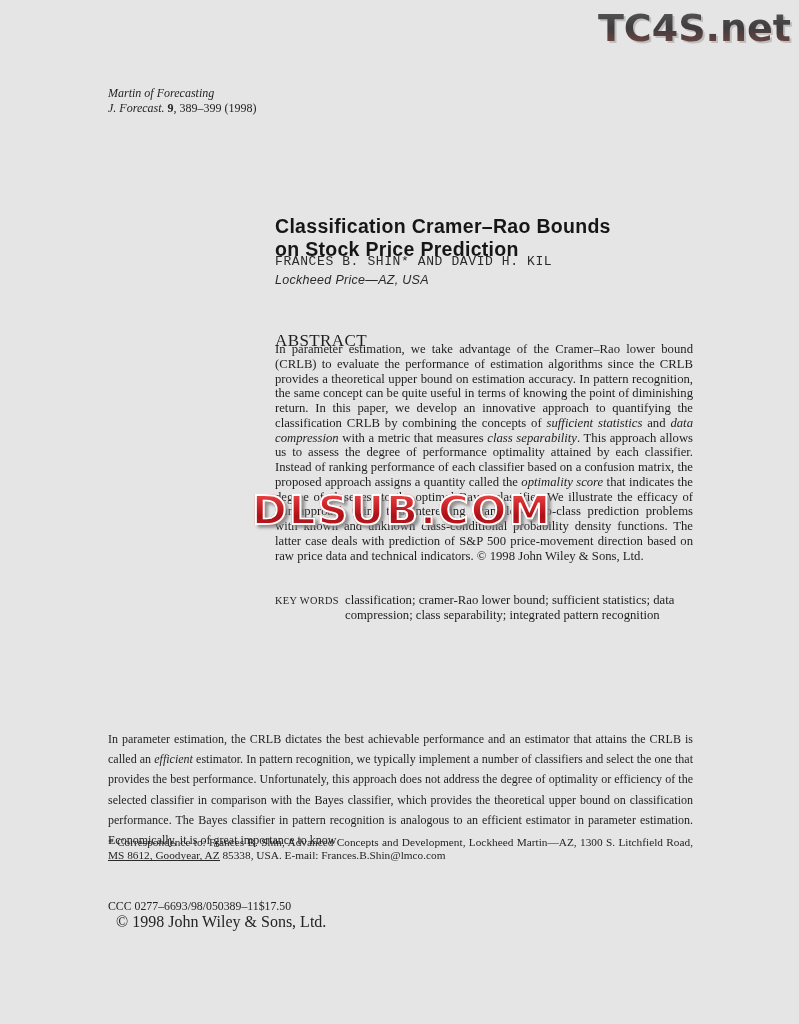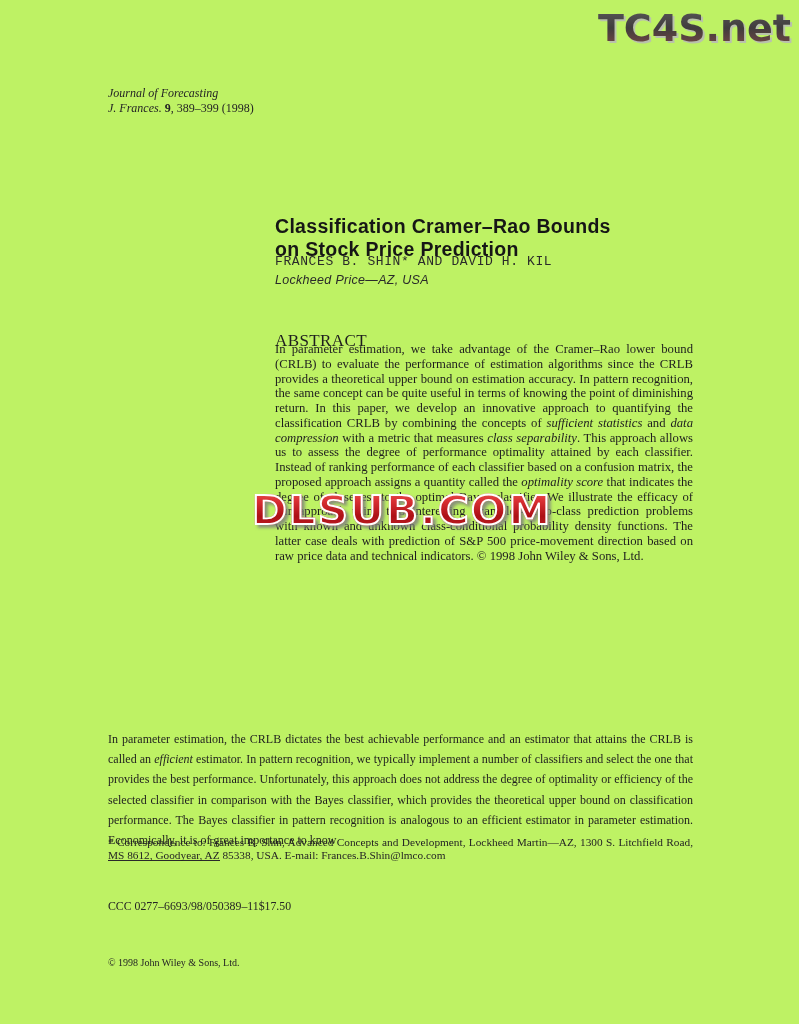--- a/index.html
+++ b/index.html
@@ -1,21 +1,21 @@
 <!DOCTYPE html>
 <html><head>
 <meta charset="utf-8">
 <style>
   * { margin: 0; padding: 0; box-sizing: border-box; }
   html, body { background: #ffffff; }
   .page {
     position: relative;
     width: 799px;
     height: 1024px;
-    background: #bef264;
+    background: #e5e5e5;
     overflow: hidden;
     font-family: "Liberation Serif", "DejaVu Serif", serif;
     color: #1e1e1e;
   }
   
   .wm-top {
     position: absolute;
     top: 6px;
     right: 8px;
     font-family: "DejaVu Sans", "Liberation Sans", sans-serif;
@@ -152,25 +152,24 @@
   }
   .ccc {
     position: absolute;
     left: 108px;
     top: 899px;
     font-size: 11.8px;
     color: #242424;
   }
   .copyright {
     position: absolute;
-    left: 108px;
+    left: 116px;
     top: 913px;
-    font-size: 10px;
-    color: #242424;
-    margin-top: 44px;
+    font-size: 16px;
+    color: #242424;
   }
   
   .stamp {
     position: absolute;
     left: 252px;
     top: 486px;
     font-family: "DejaVu Sans", "Liberation Sans", sans-serif;
     font-weight: bold;
     font-size: 42px;
     letter-spacing: 2px;
@@ -197,32 +196,36 @@
   }
 </style>
 </head>
 <body>
 
 <div class="page">
 
   <div class="wm-top">TC4S.net</div>
 
   <div class="journal">
-    <div class="l1">Journal of Forecasting</div>
-    <div class="l2"><i>J. Frances. </i><b>9</b>, 389–399 (1998)</div>
+    <div class="l1">Martin of Forecasting</div>
+    <div class="l2"><i>J. Forecast. </i><b>9</b>, 389–399 (1998)</div>
   </div>
 
   <h1 class="title">Classification Cramer–Rao Bounds<br>on Stock Price Prediction</h1>
 
   <div class="authors">FRANCES B. SHIN* AND DAVID H. KIL</div>
   <div class="affiliation">Lockheed Price—AZ, USA</div>
 
   <div class="abstract-label">ABSTRACT</div>
   <div class="abstract">In parameter estimation, we take advantage of the Cramer–Rao lower bound (CRLB) to evaluate the performance of estimation algorithms since the CRLB provides a theoretical upper bound on estimation accuracy. In pattern recognition, the same concept can be quite useful in terms of knowing the point of diminishing return. In this paper, we develop an innovative approach to quantifying the classification CRLB by combining the concepts of <i>sufficient statistics</i> and <i>data compression</i> with a metric that measures <i>class separability</i>. This approach allows us to assess the degree of performance optimality attained by each classifier. Instead of ranking performance of each classifier based on a confusion matrix, the proposed approach assigns a quantity called the <i>optimality score</i> that indicates the degree of closeness to the optimal Bayes classifier. We illustrate the efficacy of our approach using two interesting examples—two-class prediction problems with known and unknown class-conditional probability density functions. The latter case deals with prediction of S&amp;P 500 price-movement direction based on raw price data and technical indicators. © 1998 John Wiley &amp; Sons, Ltd.</div>
 
+  <div class="keywords">
+    <div class="kw-label">KEY WORDS</div>
+    <div class="kw-text">classification; cramer-Rao lower bound; sufficient statistics; data compression; class separability; integrated pattern recognition</div>
+  </div>
 
   <div class="intro-para">In parameter estimation, the CRLB dictates the best achievable performance and an estimator that attains the CRLB is called an <i>efficient</i> estimator. In pattern recognition, we typically implement a number of classifiers and select the one that provides the best performance. Unfortunately, this approach does not address the degree of optimality or efficiency of the selected classifier in comparison with the Bayes classifier, which provides the theoretical upper bound on classification performance. The Bayes classifier in pattern recognition is analogous to an efficient estimator in parameter estimation. Economically, it is of great importance to know</div>
 
   <div class="fn-rule"></div>
   <div class="footnote">* Correspondence to: Frances B. Shin, Advanced Concepts and Development, Lockheed Martin—AZ, 1300 S. Litchfield Road, MS 8612, Goodyear, AZ 85338, USA. E-mail: Frances.B.Shin@lmco.com</div>
   <div class="ccc">CCC 0277–6693/98/050389–11$17.50</div>
   <div class="copyright">© 1998 John Wiley &amp; Sons, Ltd.</div>
 
   <div class="stamp">DLSUB.COM</div>
 

